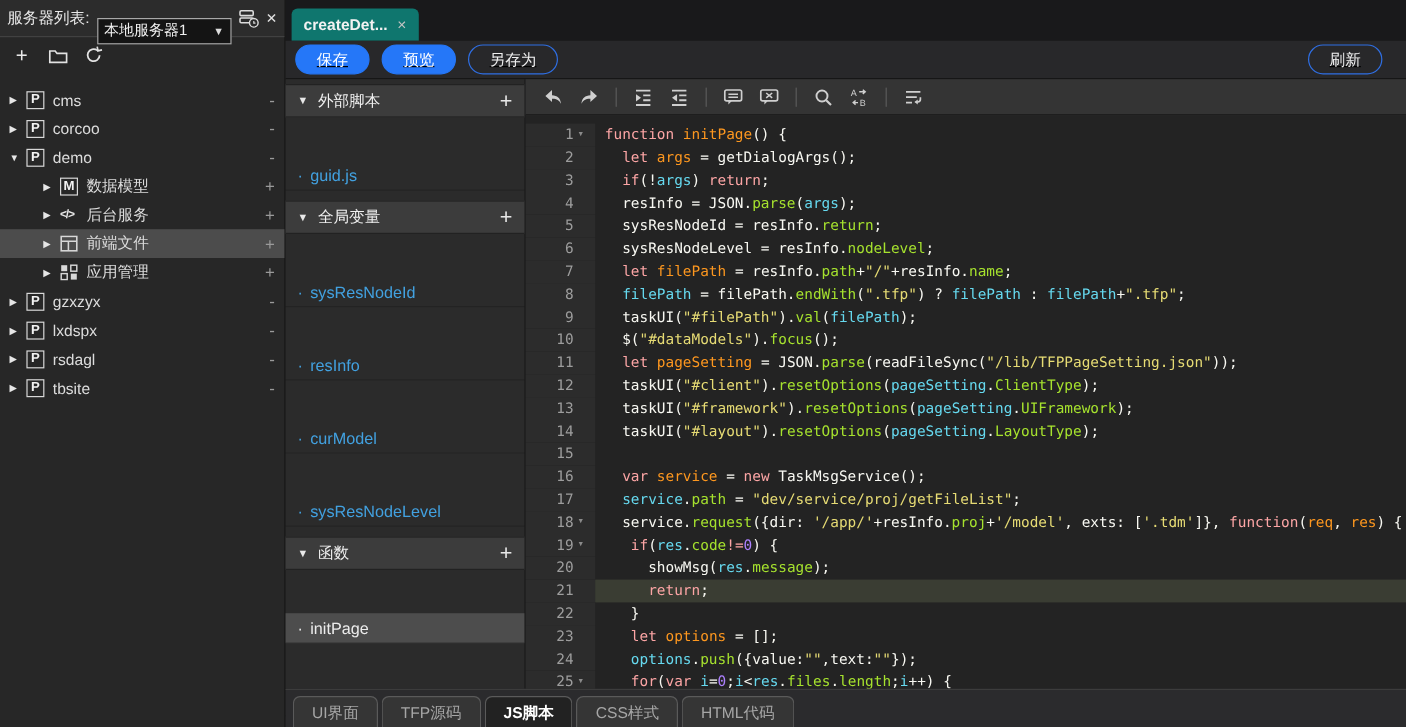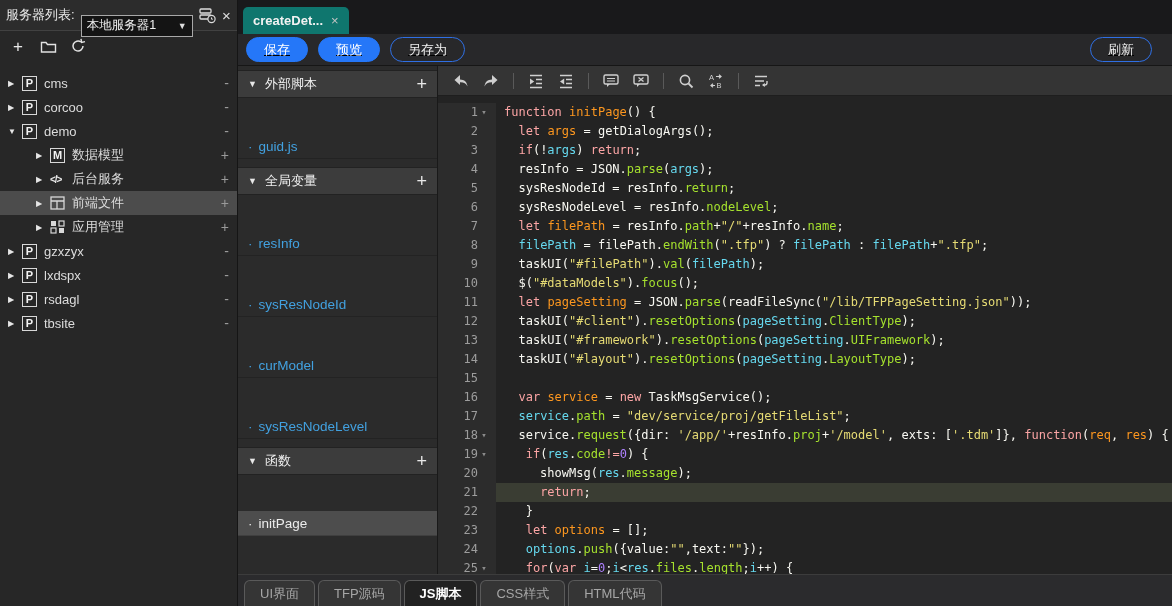--- a/index.html
+++ b/index.html
@@ -256,22 +256,22 @@
     </div>
     <div class="sect-items">
       <div class="outline-item kind-link">guid.js</div>
     </div>
     <div class="sect-header">
       <span class="sect-caret">▼</span>
       <span class="sect-title">全局变量</span>
       <span class="sect-add">+</span>
     </div>
     <div class="sect-items">
+      <div class="outline-item kind-link">sysResNodeId</div>
       <div class="outline-item kind-link">resInfo</div>
-      <div class="outline-item kind-link">sysResNodeId</div>
       <div class="outline-item kind-link">curModel</div>
       <div class="outline-item kind-link">sysResNodeLevel</div>
     </div>
     <div class="sect-header">
       <span class="sect-caret">▼</span>
       <span class="sect-title">函数</span>
       <span class="sect-add">+</span>
     </div>
     <div class="sect-items">
       <div class="outline-item kind-plain selected">initPage</div>

